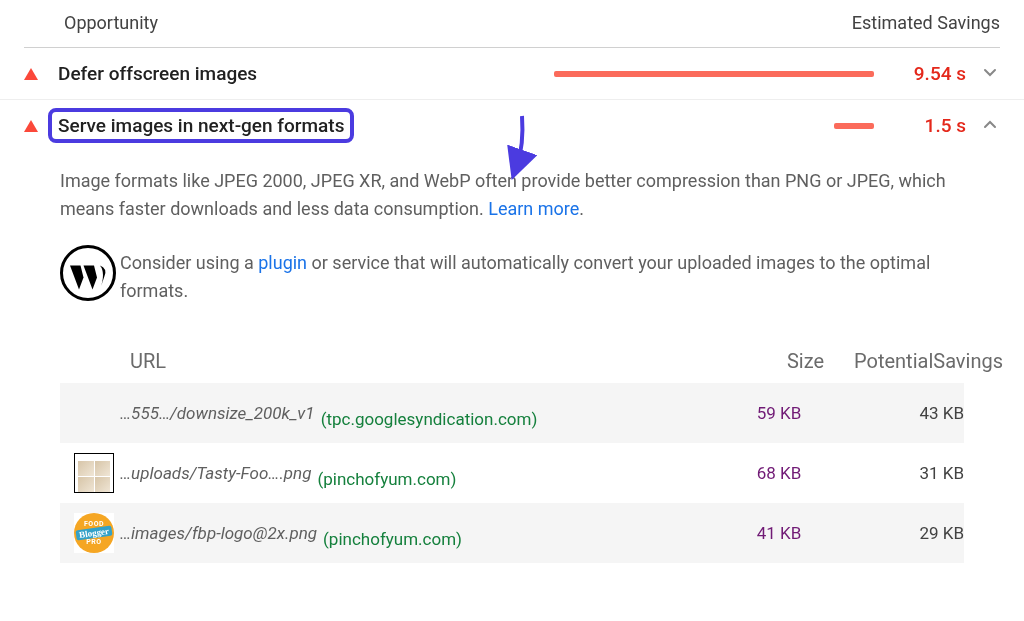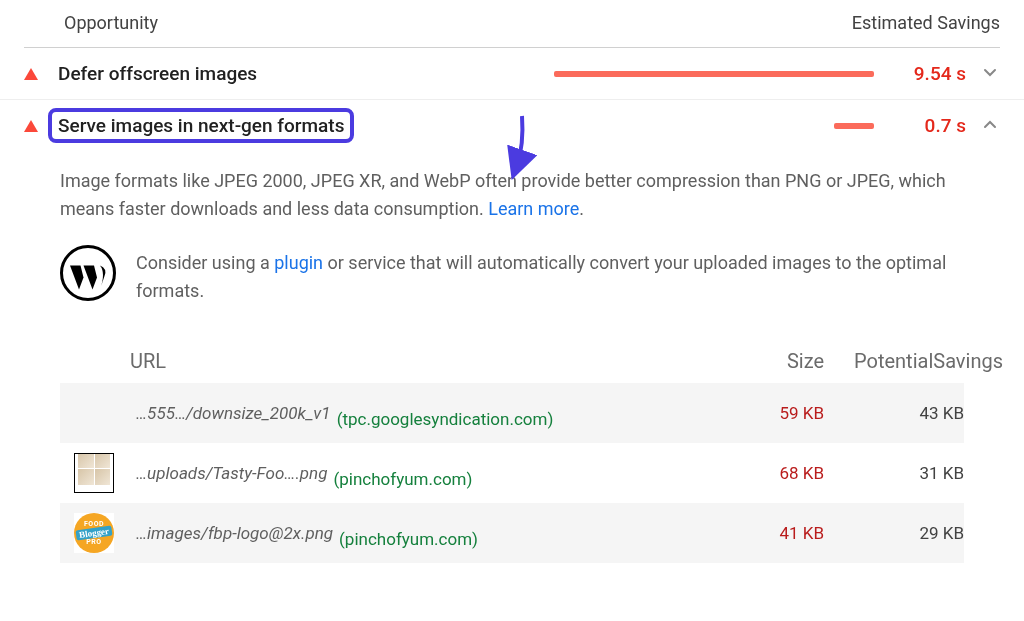--- a/index.html
+++ b/index.html
@@ -92,21 +92,21 @@
     padding: 10px 0 16px 0;
   }
   .link {
     color: #1a73e8;
     cursor: pointer;
     text-align: right;
   }
   .stack-advice {
     display: flex;
     align-items: flex-start;
-    gap: 20px;
+    gap: 4px;
     padding: 6px 0 20px 0;
   }
   .wp-icon {
     width: 56px;
     height: 56px;
     border-radius: 50%;
     border: 3px solid #000;
     display: flex;
     align-items: center;
     justify-content: center;
@@ -138,34 +138,33 @@
     display: flex;
     align-items: center;
     padding: 10px 0 10px 14px;
     font-size: 17px;
     color: #5f5f5f;
   }
   .tbl-row.alt { background: #f5f5f5; }
   .thumb {
     width: 40px;
     height: 40px;
-    margin-right: 16px;
     flex-shrink: 0;
     background: #fff;
     display: flex;
-    align-items: flex-start;
+    align-items: flex-end;
     justify-content: center;
     font-size: 8px;
     overflow: hidden;
   }
   .thumb.empty { background: transparent; }
   .url-main { color: #5f5f5f; font-style: italic; }
   .url-dom { color: #15803d; margin-top: 12px; }
   .tbl-row .col-url { display:flex; align-items:center; flex:1; gap:6px;}
-  .tbl-row .col-size { width: 120px; text-align: right; padding-right: 30px; color:#b91c1c; font-weight:400;}
+  .tbl-row .col-size { width: 120px; text-align: center; padding-right: 30px; color:#701a75; font-weight:400;}
   .tbl-row .col-pot { width: 110px; text-align: right; color:#424242;}
   .arrow-annot {
     position: absolute;
     left: 502px;
     top: 110px;
     pointer-events: none;
     z-index: 5;
   }
   
   .thumb-border { outline:1px solid #000; outline-offset:-1px; background:#fff;}
@@ -222,21 +221,21 @@
         </svg>
     </span>
   </div>
 
   <div class="opp-row" style="border-bottom:none">
     <span class="tri-warn"></span>
     <span class="opp-title highlight-box">Serve images in next-gen formats</span>
     <div class="bar-area">
       <div class="bar" style="width:40px"></div>
     </div>
-    <span class="savings">0.7 s</span>
+    <span class="savings">1.5 s</span>
     <span class="chev">
       <svg width="14" height="14" viewBox="0 0 14 14">
           <path d="M2 10 L7 5 L12 10" stroke="#888" stroke-width="2" fill="none" stroke-linecap="round"></path>
         </svg>
     </span>
   </div>
 
   <div class="details">
     <p class="desc">
       <span>Image formats like JPEG 2000, JPEG XR, and WebP often provide better compression than PNG or JPEG, which means faster downloads and less data consumption. </span><span class="link">Learn more</span><span>.</span>

